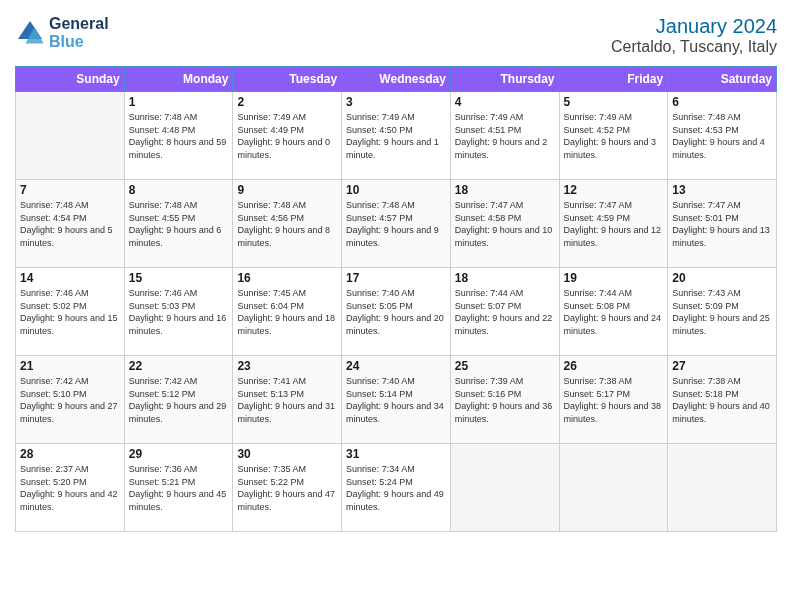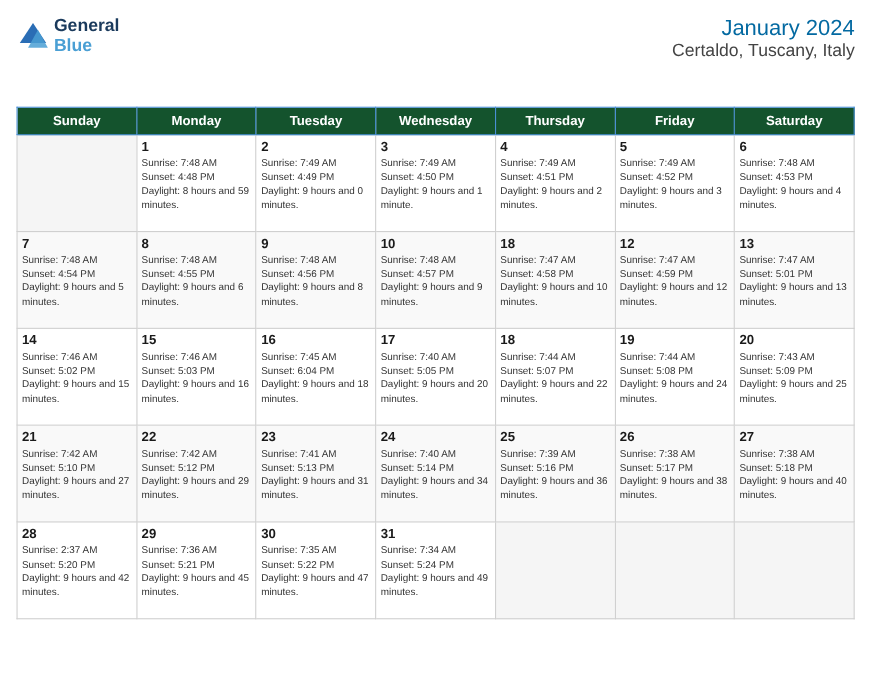--- a/index.html
+++ b/index.html
@@ -9,21 +9,20 @@
       width: 792px;
       height: 612px;
       overflow: hidden;
     }
     .page {
       width: 792px;
       height: 493px;
       padding: 15px 15px 10px 15px;
       display: flex;
       flex-direction: column;
-      gap: 31px;
     }
     .header {
       display: flex;
       justify-content: space-between;
       align-items: flex-start;
       margin-bottom: 10px;
     }
     .logo {
       display: flex;
       align-items: center;
@@ -46,26 +45,26 @@
       color: #444;
     }
     .calendar {
       flex: 1;
       border: 1px solid #ccc;
       border-collapse: collapse;
       width: 100%;
       table-layout: fixed;
     }
     .calendar thead tr th {
-      background-color: #14532d;
+      background-color: #8b5cf6;
       color: #fff;
       font-size: 12px;
       font-weight: bold;
       padding: 5px 4px;
-      text-align: center;
+      text-align: right;
       border: 1px solid #4a8fd4;
     }
     .calendar tbody tr td {
       border: 1px solid #d0d0d0;
       vertical-align: top;
       padding: 3px 4px;
       font-size: 9.5px;
       color: #222;
       height: 88px;
       background: #fff;

